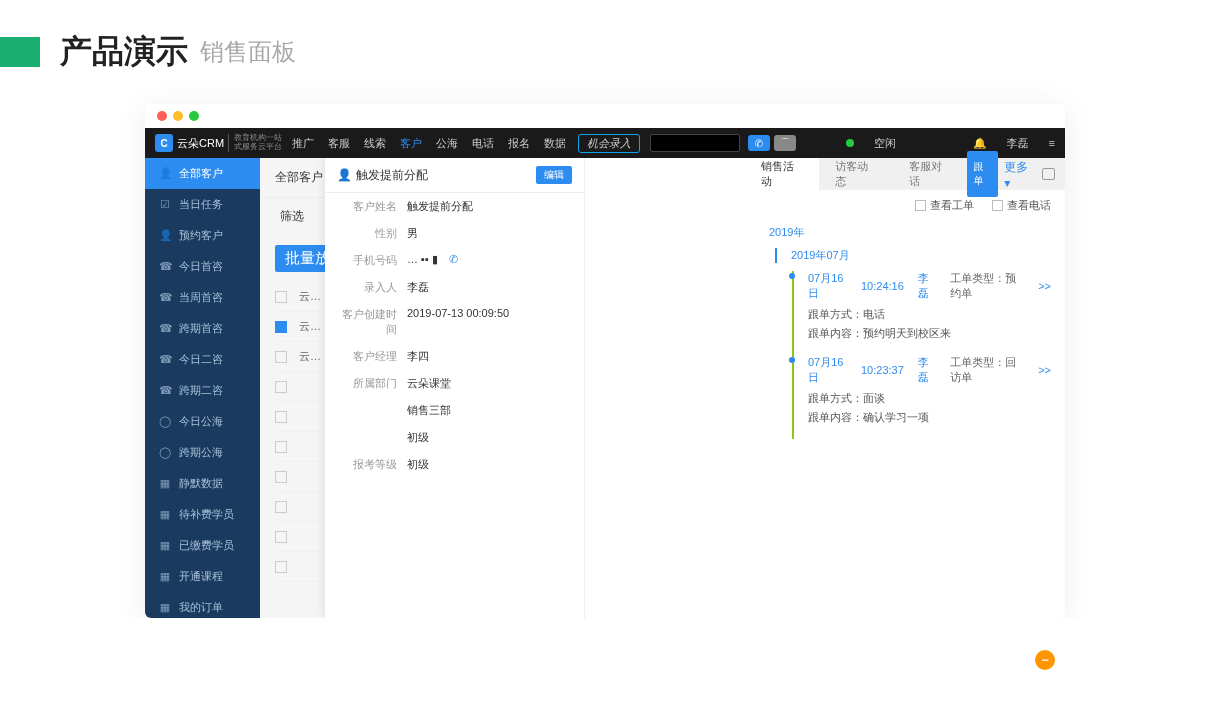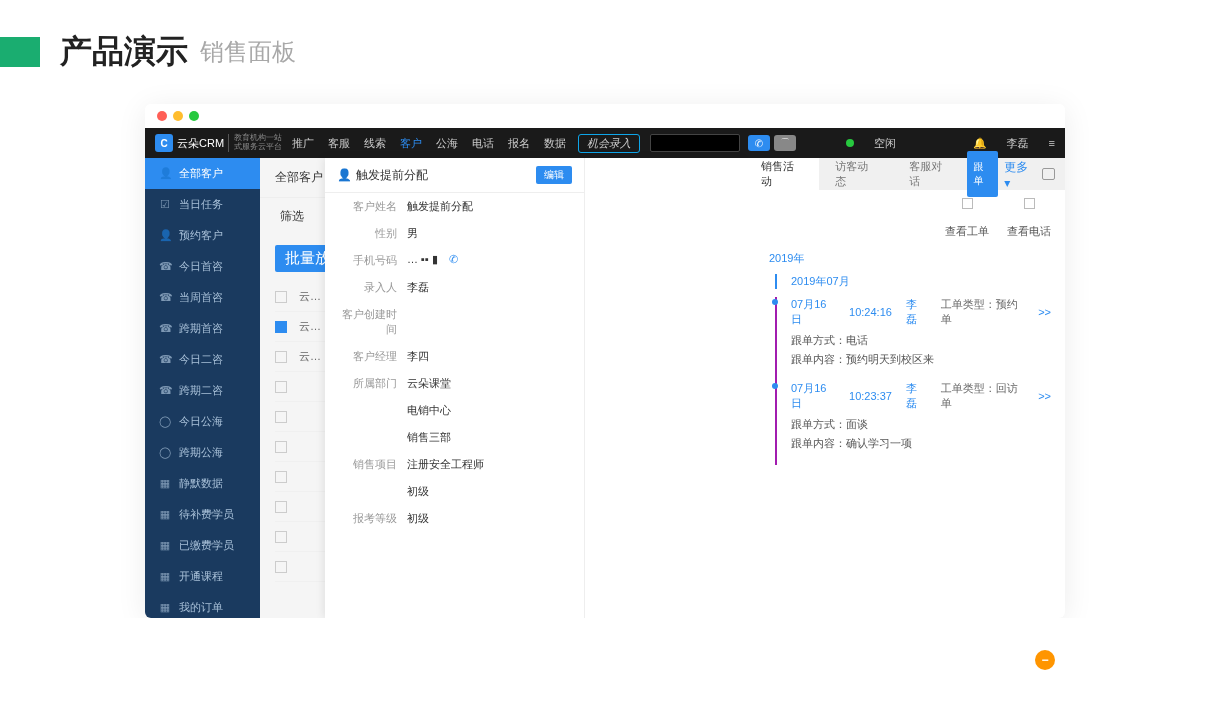--- a/index.html
+++ b/index.html
@@ -67,28 +67,28 @@
 .activity-col { position: absolute; left: 600px; right: 0; top: 0; bottom: 0; background: #fff; }
 .activity-tabs { display: flex; height: 32px; background: #f0f0f0; font-size: 11px; align-items: center; }
 .act-tab { padding: 4px 16px; height: 100%; display: flex; align-items: center; cursor: pointer; color: #777; }
 .act-tab.active { background: #fff; color: #333; }
 .act-tabs-right { margin-left: auto; display: flex; gap: 6px; align-items: center; padding-right: 10px; }
 .tag-follow { background: #2d8cf0; color: #fff; padding: 9px 6px; font-size: 10px; border-radius: 2px; }
 .more-link { color: #2d8cf0; font-size: 12px; }
 .box-icon { width: 14px; height: 12px; border: 1px solid #999; border-radius: 2px; }
 
 .activity-filters { display: flex; gap: 18px; justify-content: flex-end; padding: 8px 14px; font-size: 11px; color: #555; }
-.filter-chk { display: flex; align-items: center; gap: 15px; flex-direction: column; }
+.filter-chk { display: flex; align-items: center; gap: 4px; }
 .filter-chk-box { width: 11px; height: 11px; border: 1px solid #bbb; }
 
 .timeline { padding: 0 14px 0 24px; font-size: 11px; }
 .year-label { color: #2d8cf0; margin: 4px 0 8px 0; }
 .month-block { border-left: 2px solid #2d8cf0; padding-left: 14px; margin-left: 6px; position: relative; }
 .month-label { color: #2d8cf0; margin-bottom: 8px; }
-.entry { border-left: 2px solid #a21caf; padding: 0 0 12px 14px; margin-left: 6px; position: relative; }
+.entry { border-left: 2px solid #84cc16; padding: 0 0 12px 14px; margin-left: 23px; position: relative; }
 .entry::before { content: ""; position: absolute; left: -5px; top: 2px; width: 6px; height: 6px; border-radius: 50%; background: #2d8cf0; }
 .entry-head { display: flex; gap: 14px; align-items: center; margin-bottom: 4px; }
 .entry-date { color: #2d8cf0; }
 .entry-time { color: #2d8cf0; }
 .entry-user { color: #2d8cf0; }
 .entry-type { color: #666; }
 .entry-arrow { margin-left: auto; color: #2d8cf0; cursor: pointer; }
 .entry-line { color: #555; padding: 2px 0 2px 0; }
 
 .fab { position: fixed; width: 20px; height: 20px; background: #ff9500; border-radius: 50%; color: #fff; display: flex; align-items: center; justify-content: center; font-weight: bold; right: calc(50% - 460px + 10px); top: 650px; }
@@ -280,40 +280,33 @@
             <div class="info-row">
               <span class="info-label">手机号码</span>
               <span class="info-value">… ▪▪ ▮<span class="phone-icon"> ✆</span></span>
             </div>
             <div class="info-row">
               <span class="info-label">录入人</span>
               <span class="info-value">李磊</span>
             </div>
             <div class="info-row">
               <span class="info-label">客户创建时间</span>
+              <span class="info-value">2019-07-13 00:09:50</span>
             </div>
             <div class="info-row">
               <span class="info-label">客户经理</span>
               <span class="info-value">李四</span>
             </div>
             <div class="info-row">
               <span class="info-label">所属部门</span>
               <span class="info-value">云朵课堂</span>
             </div>
             <div class="info-row">
               <span class="info-label"></span>
-              <span class="info-value">电销中心</span>
-            </div>
-            <div class="info-row">
-              <span class="info-label"></span>
               <span class="info-value">销售三部</span>
-            </div>
-            <div class="info-row">
-              <span class="info-label">销售项目</span>
-              <span class="info-value">注册安全工程师</span>
             </div>
             <div class="info-row">
               <span class="info-label"></span>
               <span class="info-value">初级</span>
             </div>
             <div class="info-row">
               <span class="info-label">报考等级</span>
               <span class="info-value">初级</span>
             </div>
           </div>

